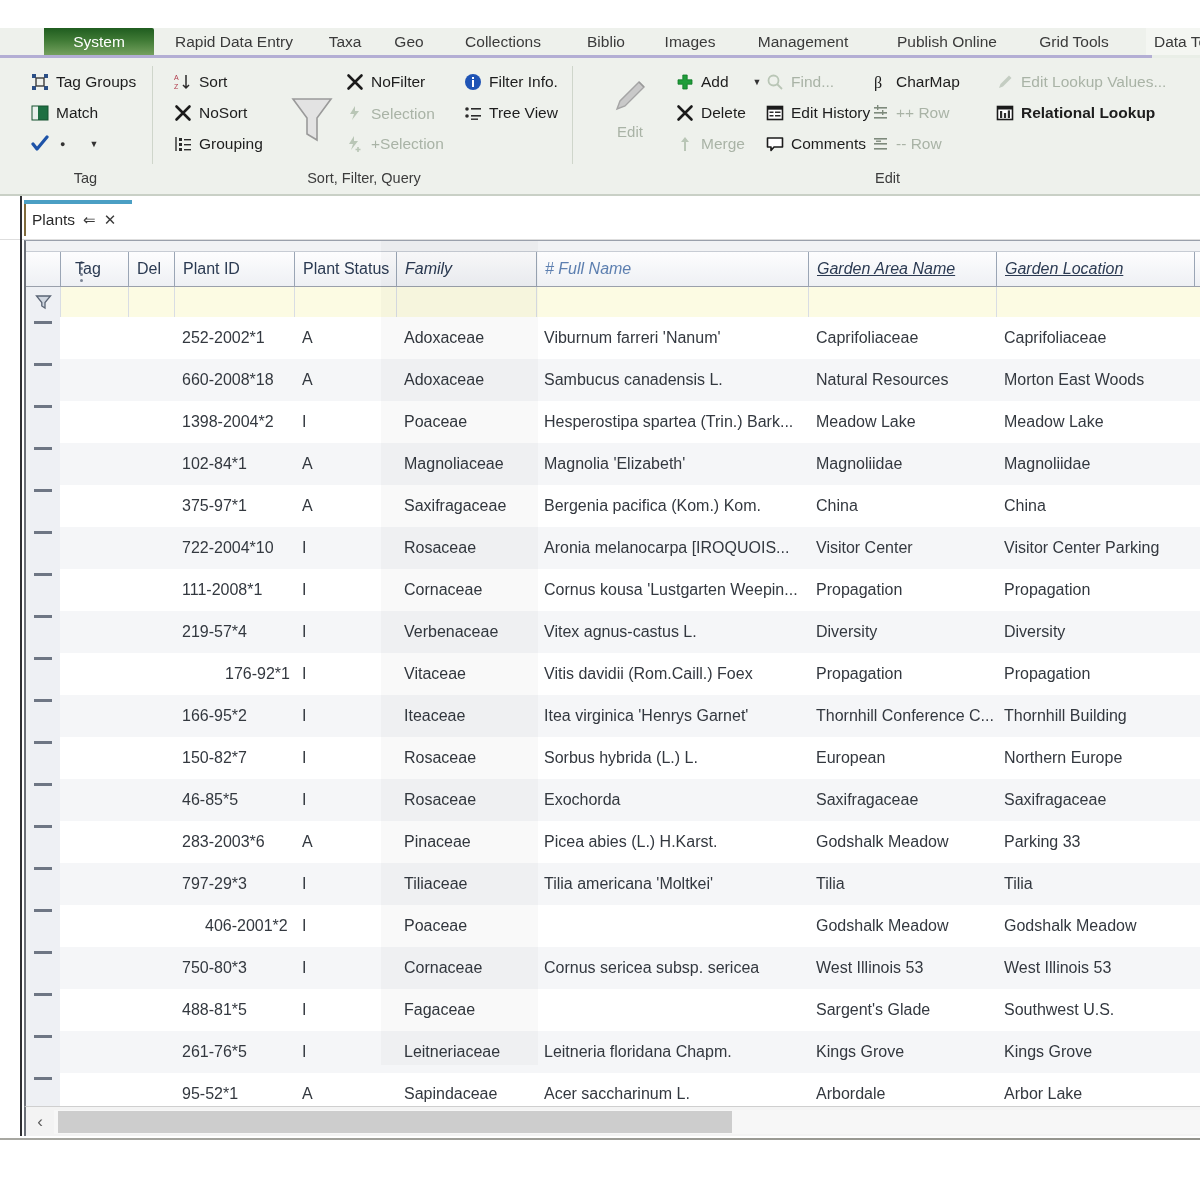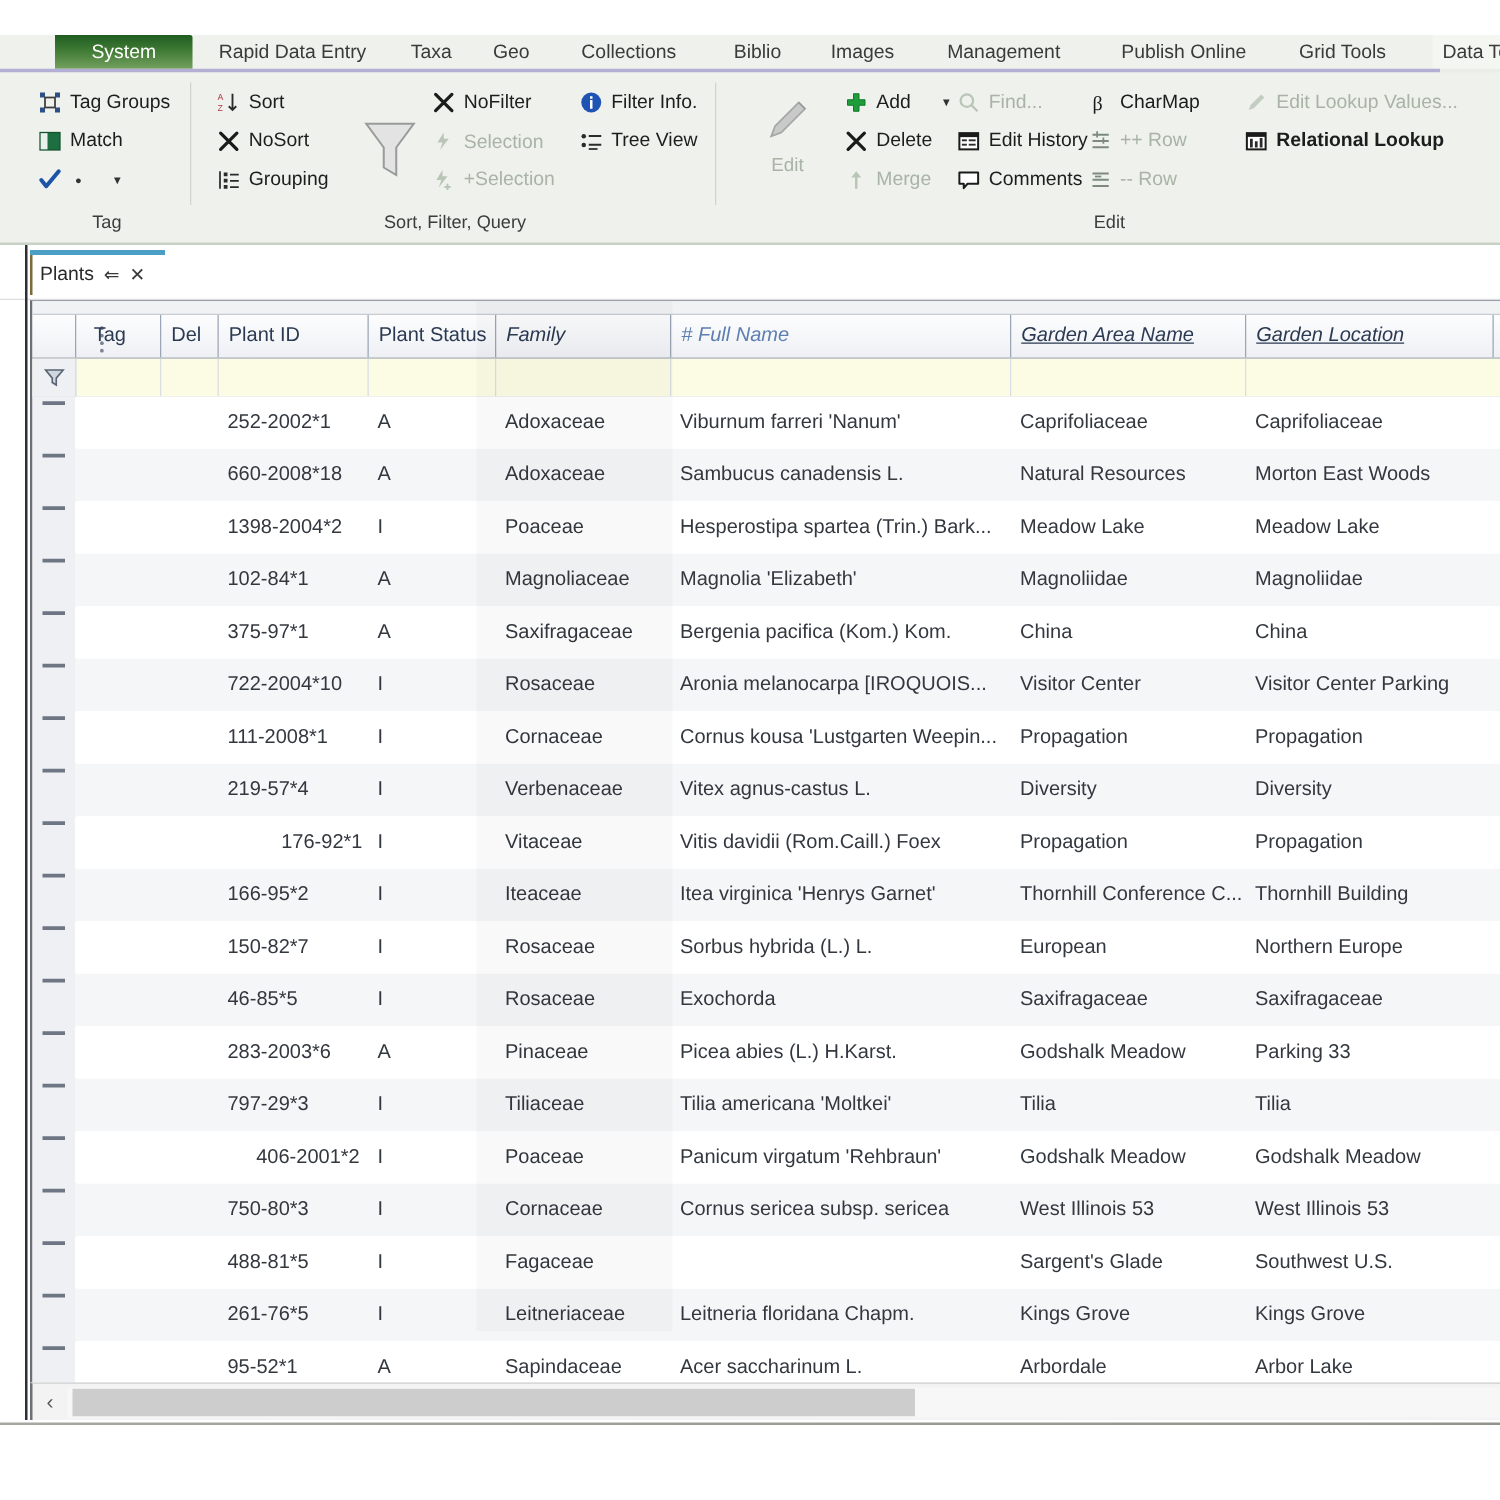--- a/index.html
+++ b/index.html
@@ -629,21 +629,20 @@
           <div class="cell" style="left: 748px; width: 188px;">Tilia</div>
           <div class="cell" style="left: 936px; width: 198px;">Tilia</div>
           <div class="cell" style="left: 1134px; width: 10px;">A</div>
         </div>
         <div class="row odd">
           <div class="cell" style="left: 0px; width: 68px;"></div>
           <div class="cell" style="left: 68px; width: 46px;"></div>
           <div class="cell" style="left: 114px; width: 120px; margin-left: 23px;">406-2001*2</div>
           <div class="cell" style="left: 234px; width: 102px;">I</div>
           <div class="cell" style="left: 336px; width: 140px;">Poaceae</div>
-          <div class="cell" style="left: 476px; width: 272px;">Panicum virgatum 'Rehbraun'</div>
           <div class="cell" style="left: 748px; width: 188px;">Godshalk Meadow</div>
           <div class="cell" style="left: 936px; width: 198px;">Godshalk Meadow</div>
           <div class="cell" style="left: 1134px; width: 10px;">N</div>
         </div>
         <div class="row even">
           <div class="cell" style="left: 0px; width: 68px;"></div>
           <div class="cell" style="left: 68px; width: 46px;"></div>
           <div class="cell" style="left: 114px; width: 120px;">750-80*3</div>
           <div class="cell" style="left: 234px; width: 102px;">I</div>
           <div class="cell" style="left: 336px; width: 140px;">Cornaceae</div>

